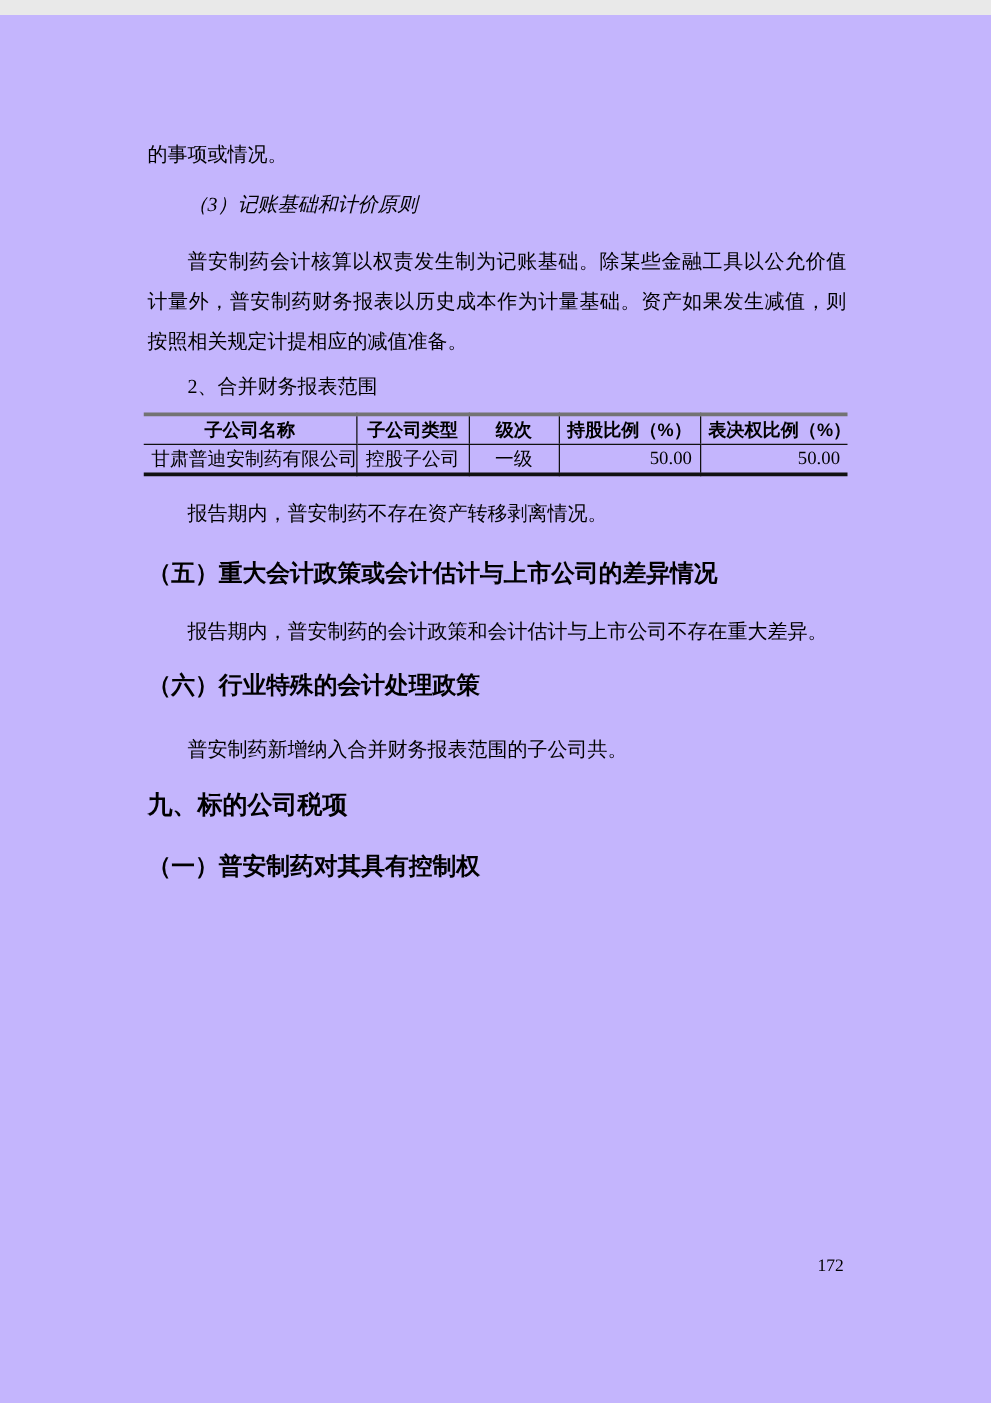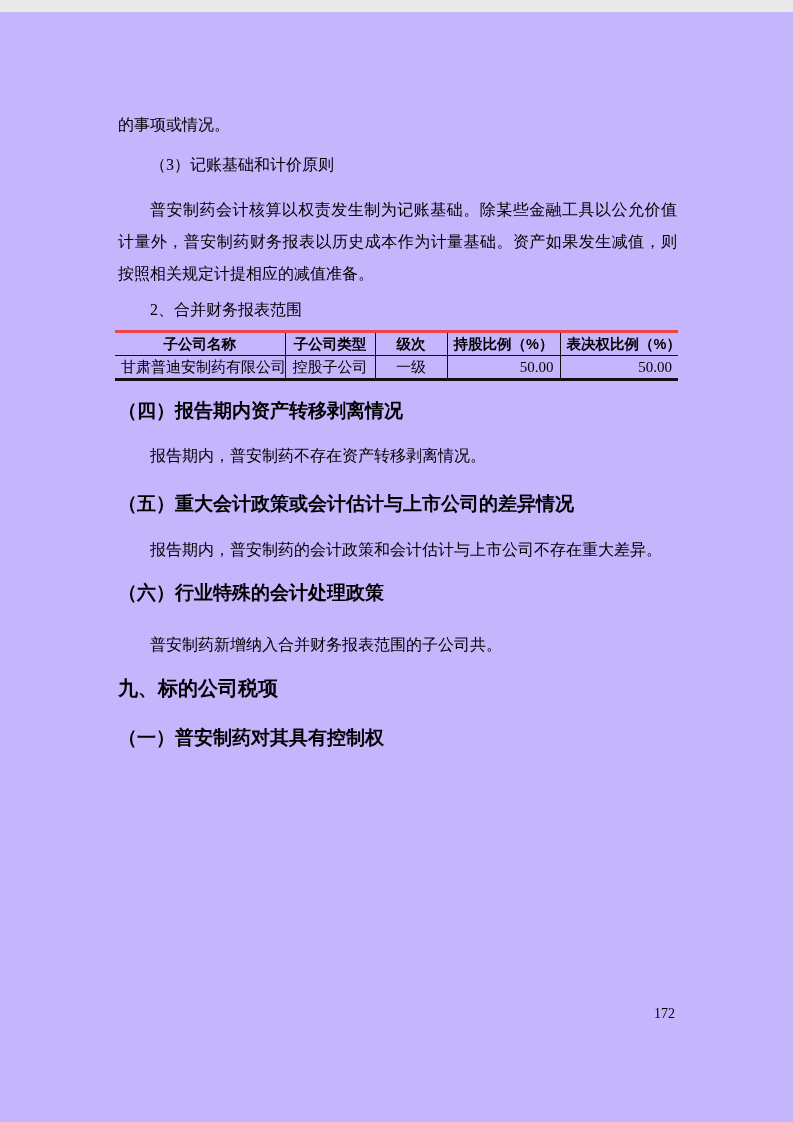--- a/index.html
+++ b/index.html
@@ -17,33 +17,33 @@
   .content {
     padding: 97px 116px 0 118px;
   }
   p.body {
     font-size: 16px;
     line-height: 32px;
     text-align: justify;
     text-justify: inter-character;
   }
   .indent { text-indent: 2em; }
-  .mt8  { margin-top: 8px; }
+  .mt8  { margin-top: 8px; font-style: italic; }
   .mt13 { margin-top: 13px; }
   .mt4  { margin-top: 4px; }
   .mt5  { margin-top: 5px; }
   .mt9  { margin-top: 9px; }
 
   .colon-accent { color: #2424c0; }
 
   table.subsidiary {
     border-collapse: collapse;
     width: 563px;
     margin: 4px 0 0 -3px;
-    border-top: 3px solid #ef4444;
+    border-top: 3px solid #737373;
     border-bottom: 3px solid #111111;
     font-size: 15px;
     table-layout: fixed;
   }
   table.subsidiary th,
   table.subsidiary td {
     border-left: 1px solid #111111;
     padding: 0 6px;
     height: 24px;
     vertical-align: middle;
@@ -135,21 +135,20 @@
           <td>甘肃普迪安制药有限公司</td>
           <td>控股子公司</td>
           <td>一级</td>
           <td class="num">50.00</td>
           <td class="num">50.00</td>
         </tr>
       </tbody>
     </table>
 
 
-    <h2 class="sec h-mt16">（四）报告期内资产转移剥离情况</h2>
     <p class="body indent h-mt15">报告期内，普安制药不存在资产转移剥离情况。</p>
 
     <h2 class="sec h-mt18">（五）重大会计政策或会计估计与上市公司的差异情况</h2>
     <p class="body indent h-mt16b">报告期内，普安制药的会计政策和会计估计与上市公司不存在重大差异。</p>
 
     <h2 class="sec h-mt13">（六）行业特殊的会计处理政策</h2>
     <p class="body indent h-mt22">普安制药新增纳入合并财务报表范围的子公司共。</p>
 
     <h1 class="chapter h-mt13b">九、标的公司税项</h1>
 

